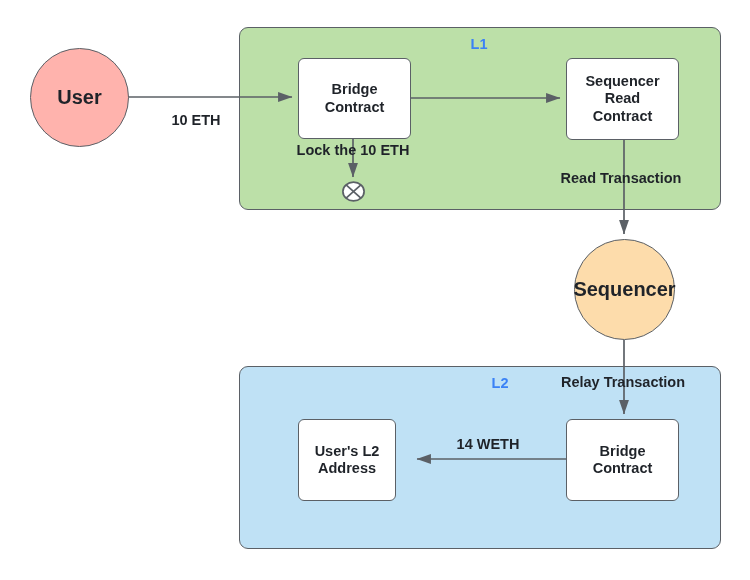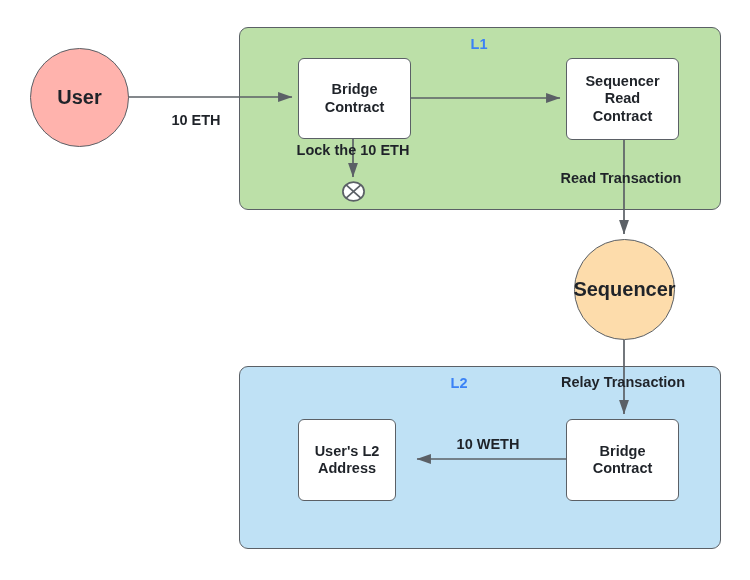--- a/index.html
+++ b/index.html
@@ -100,21 +100,21 @@
 <body>
 
 <div id="diagram-canvas">
 
   <div class="group-box group-l1" style="left:239px; top:27px; width:482px; height:183px;"></div>
 
   <div class="group-label" style="left:479px; top:36px;">L1</div>
 
   <div class="group-box group-l2" style="left:239px; top:366px; width:482px; height:183px;"></div>
 
-  <div class="group-label" style="left:459px; top:375px;">L2</div>
+  <div class="group-label" style="left:500px; top:375px;">L2</div>
 
   <svg id="edge-layer" viewBox="0 0 750 580">
     <defs>
       <marker id="arrowhead" markerWidth="9" markerHeight="9" refX="8.2" refY="3.1" orient="auto" markerUnits="strokeWidth">
         <path d="M0,0.2 L8.4,3.1 L0,6 z" fill="#5b6066"></path>
       </marker>
     </defs>
 
     <g>
       <line x1="128" y1="97" x2="292" y2="97" stroke="#5b6066" stroke-width="1.7" marker-end="url(#arrowhead)"></line>
@@ -143,21 +143,21 @@
 
   <div class="edge-label" style="left:196px; top:90px;margin-top:30px;">10 ETH</div>
 
 
   <div class="edge-label" style="left:353px; top:150px;">Lock the 10 ETH</div>
 
   <div class="edge-label" style="left:623px; top:382px;">Relay Transaction</div>
 
   <div class="edge-label" style="left:621px; top:178px;">Read Transaction</div>
 
-  <div class="edge-label" style="left:488px; top:444px;">10 WETH</div>
+  <div class="edge-label" style="left:488px; top:444px;">14 WETH</div>
 
   <div class="node circle-node circle-user" style="left:30px; top:48px; width:99px; height:99px;">
     <span>User</span>
   </div>
 
   <div class="node box-node" style="left:298px; top:58px; width:113px; height:81px;">
     <div>
       <div>Bridge</div>
       <div>Contract</div>
     </div>

